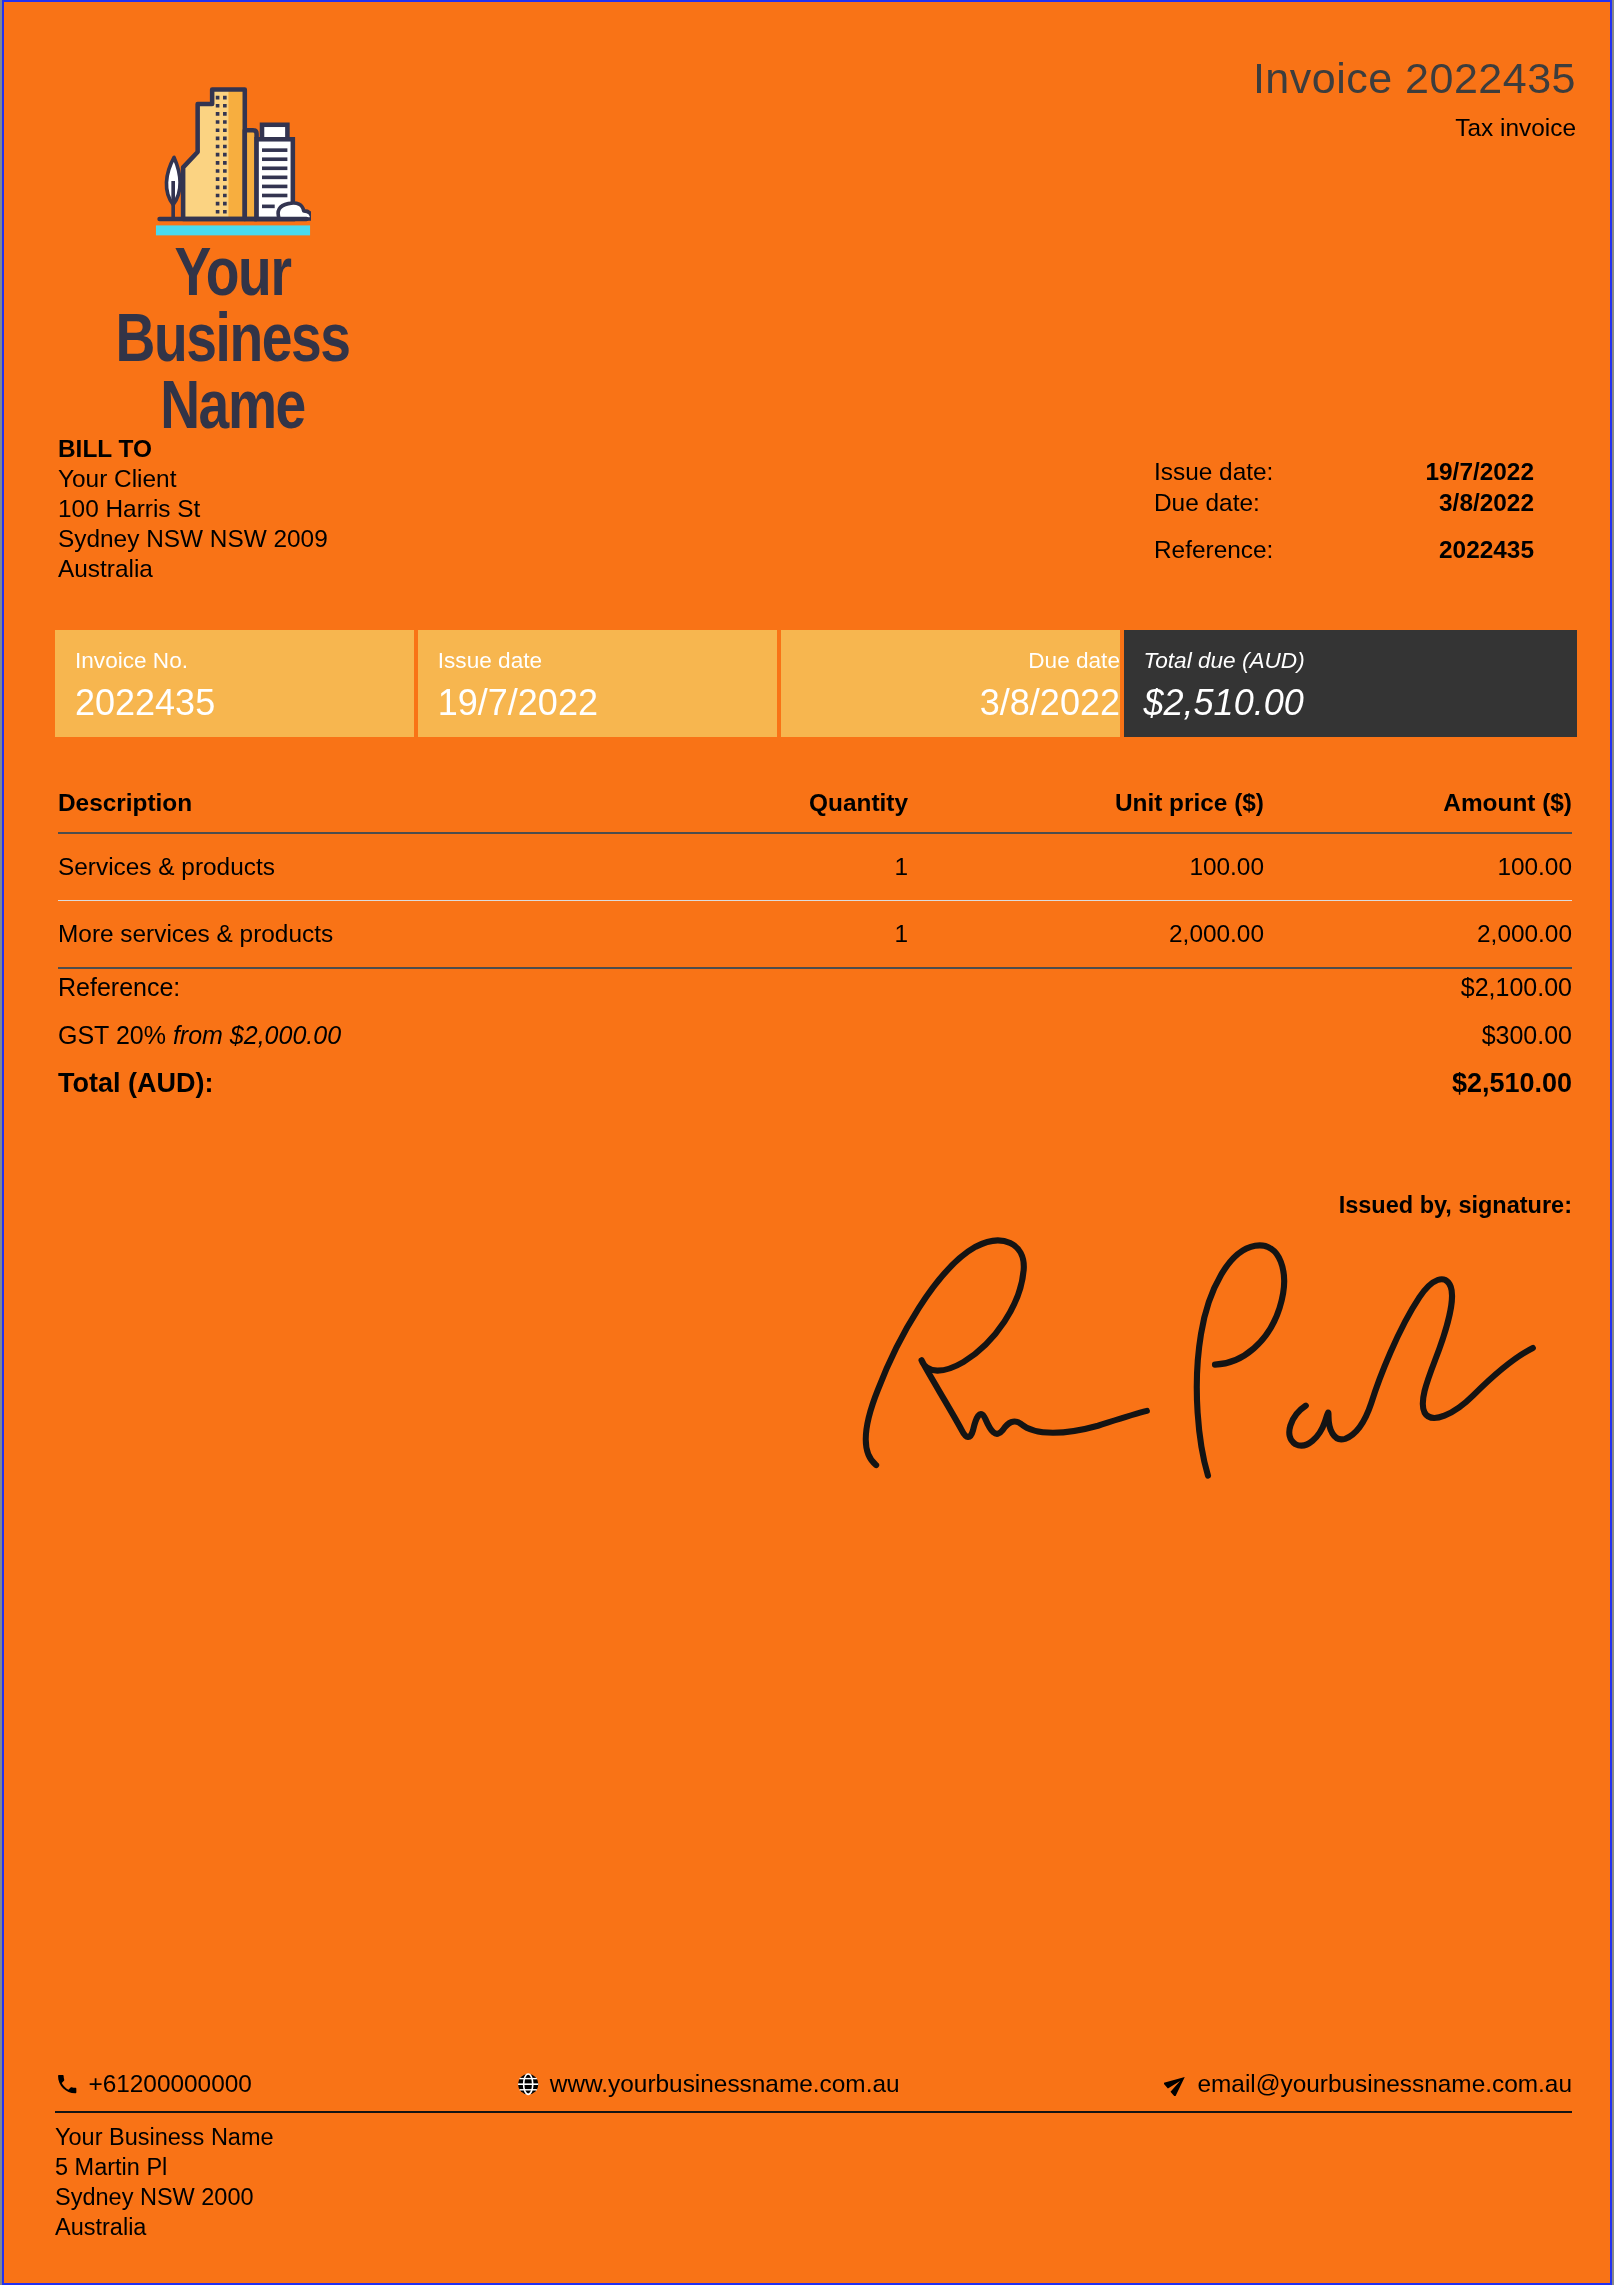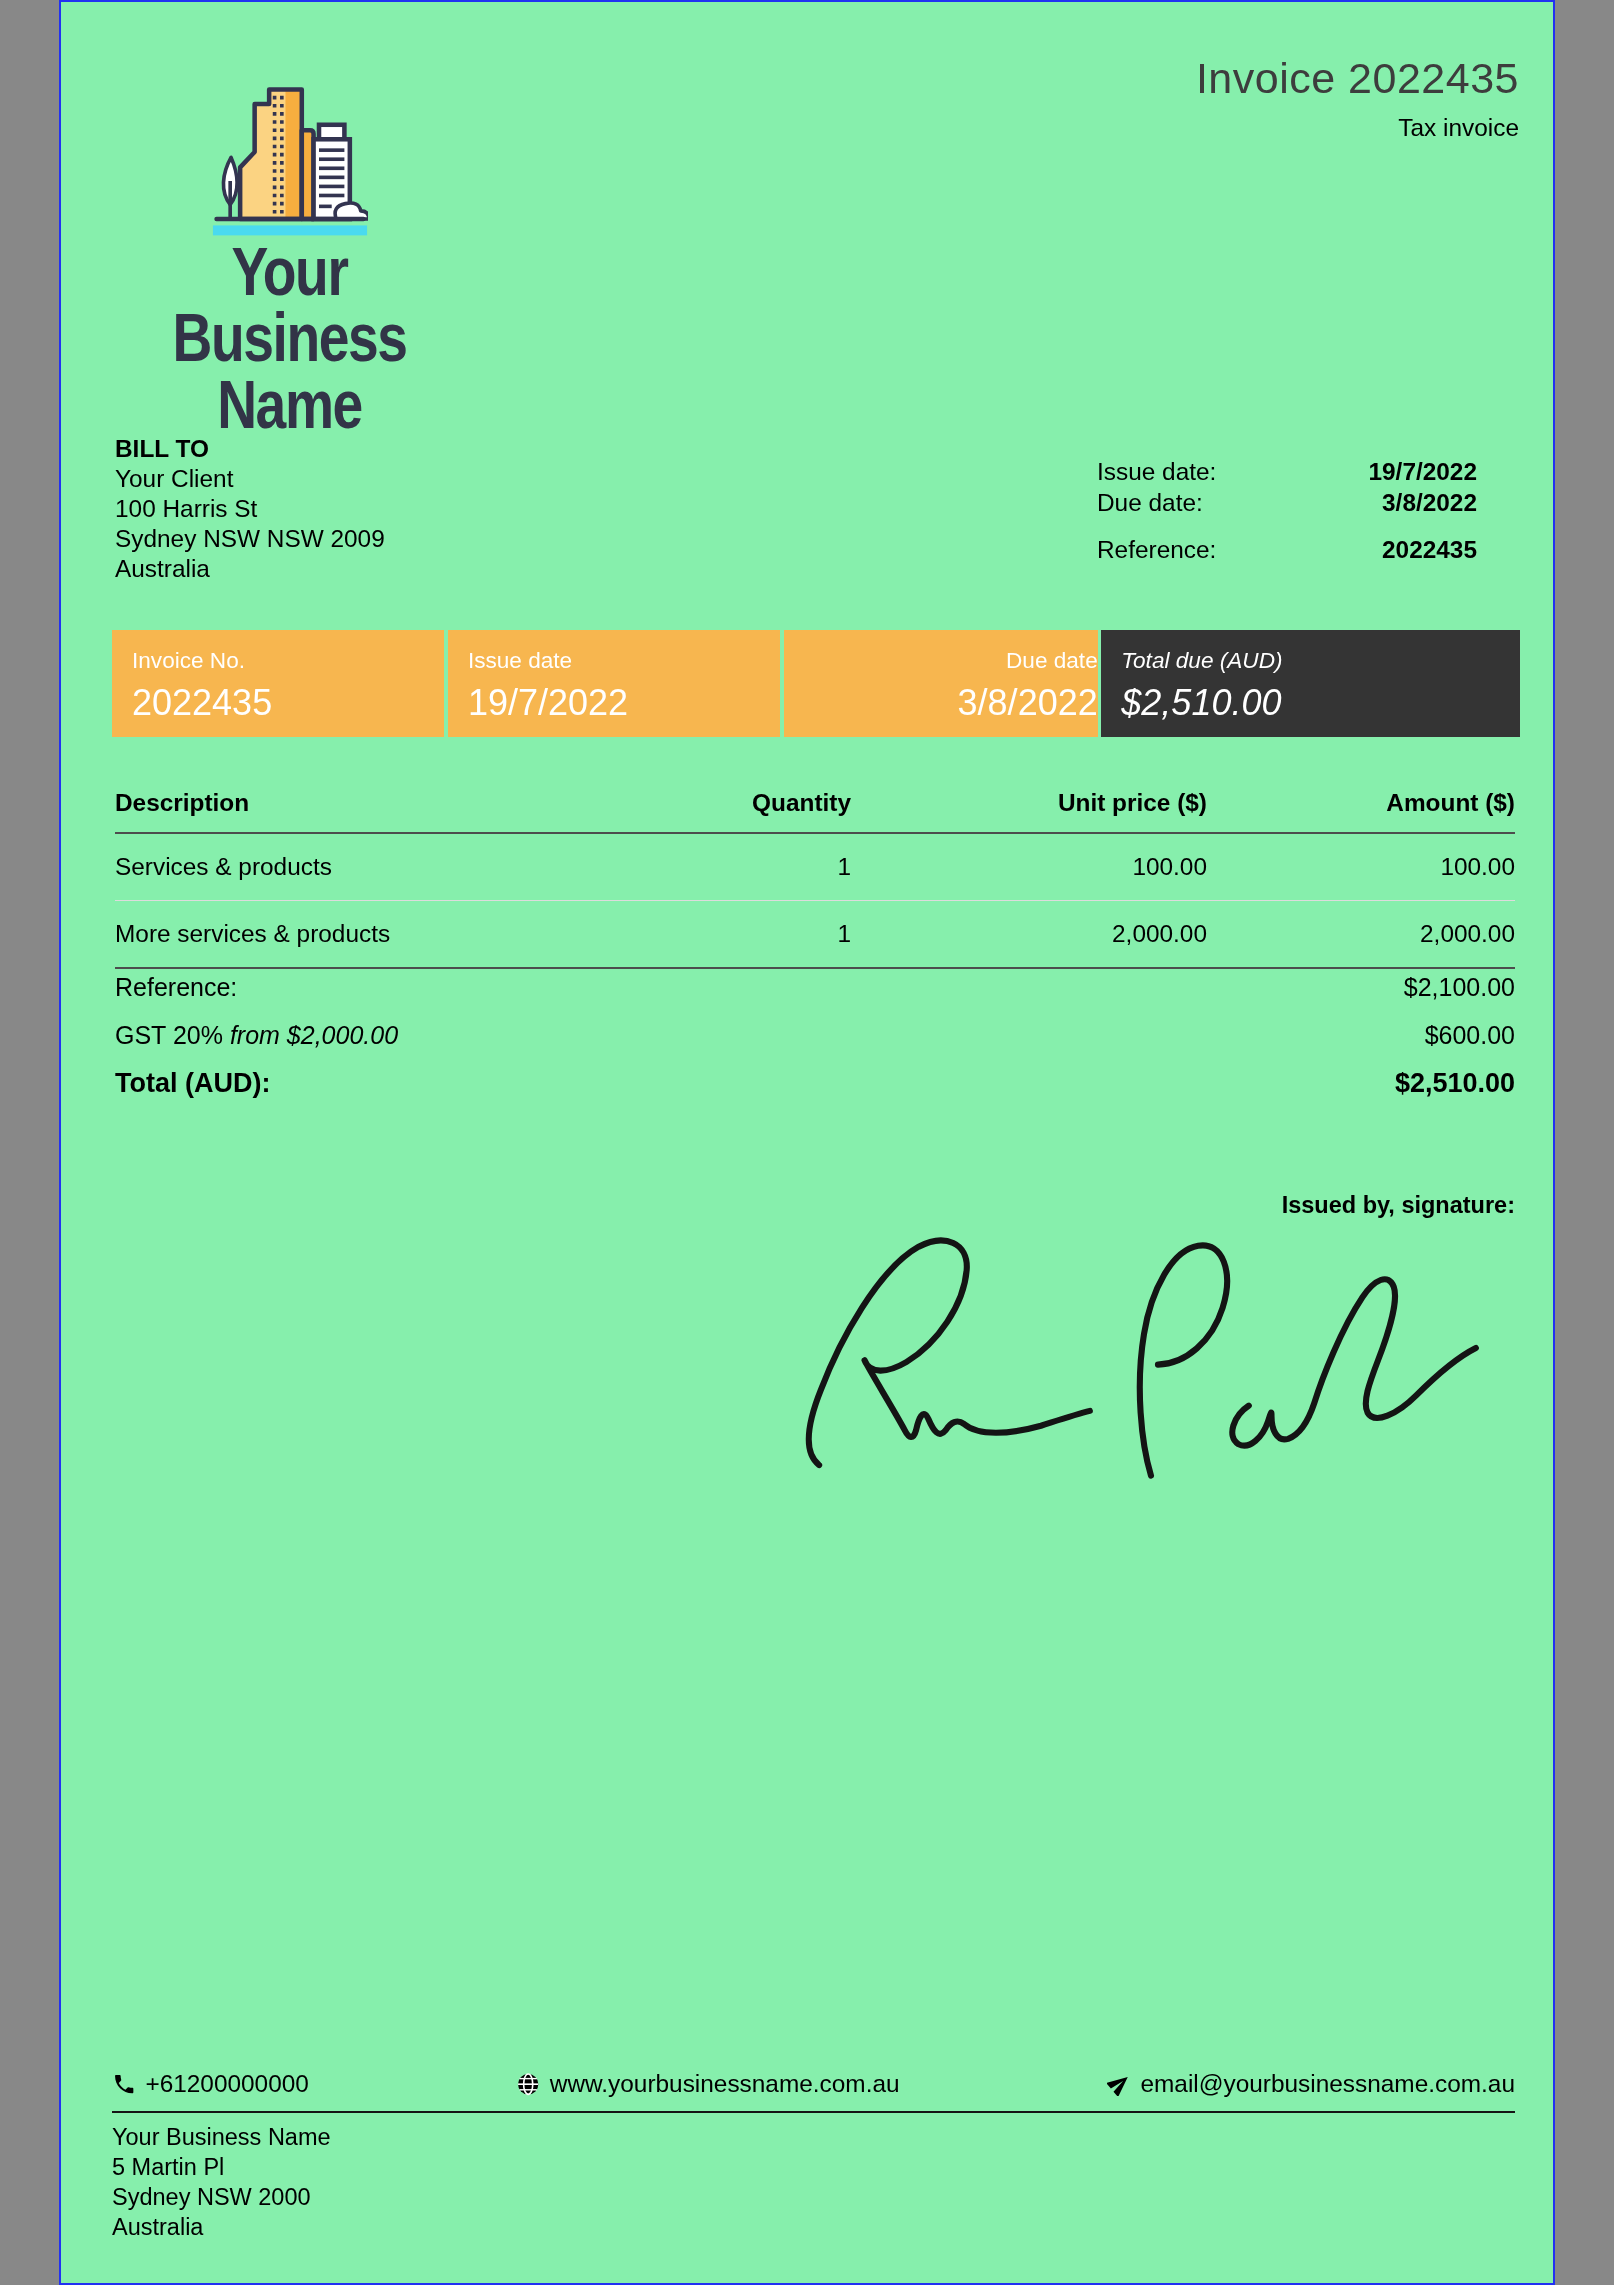--- a/index.html
+++ b/index.html
@@ -1,19 +1,19 @@
 <!DOCTYPE html>
 <html style="font-size:14.5px"><head>
 <meta charset="utf-8">
 <style>
   * { margin:0; padding:0; box-sizing:border-box; }
   body { background:#888; font-family:"Liberation Sans", sans-serif; }
   .page {
-    position:relative; width:1496px; height:2285px; margin:0 auto;
-    background:#86efac; border:2.7px solid #2231F2; overflow:hidden; color:#000;
+    position:relative; width:1610px; height:2285px; margin:0 auto;
+    background:#f97316; border:2.7px solid #2231F2; overflow:hidden; color:#000;
   }
 
   
   .title-block { position:absolute; top:52px; right:34px; text-align:right; }
   .invoice-title { font-size:43px; font-weight:400; color:#3d3d3d; letter-spacing:0.5px; }
   .doc-type { font-size:24.4px; color:#000; margin-top:11px; }
 
   
   .logo { position:absolute; left:51px; top:72px; width:355px; text-align:center; }
   .logo svg { display:block; margin:0 auto; }
@@ -187,21 +187,21 @@
   <div class="totals">
     <div class="trow first">
       <span>Reference:</span>
       <span>$2,100.00</span>
     </div>
     <div class="trow">
       <span>
         <span>GST 20%</span>
         <span class="ital">from $2,000.00</span>
       </span>
-      <span>$600.00</span>
+      <span>$300.00</span>
     </div>
     <div class="trow grand">
       <span>Total (AUD):</span>
       <span>$2,510.00</span>
     </div>
   </div>
 
   <div class="sig">
     <div class="sig-label">Issued by, signature:</div>
     <svg width="724" height="262" viewBox="0 0 800 300">

